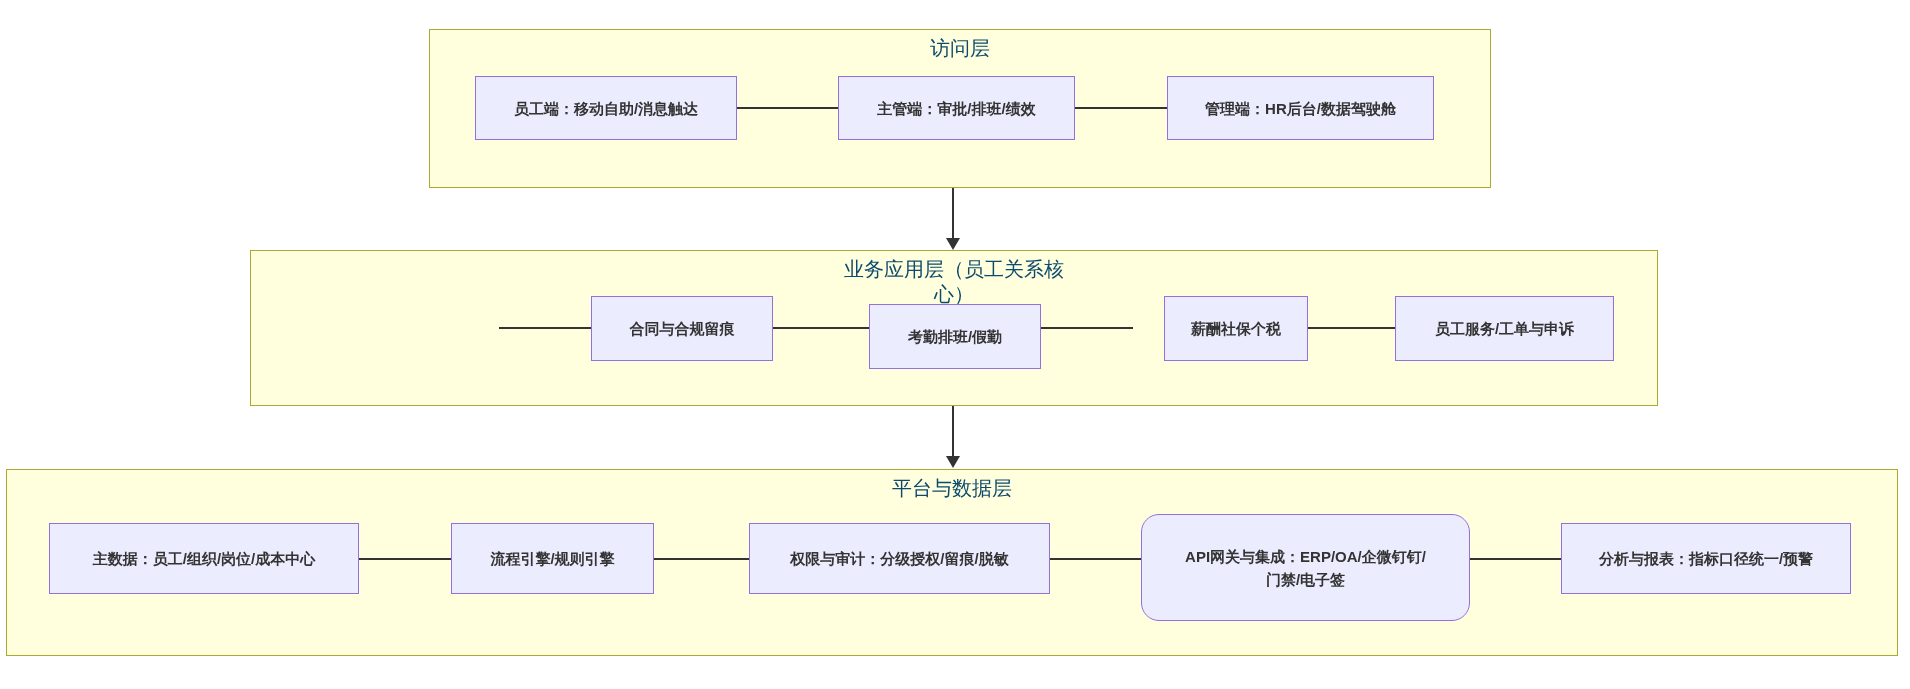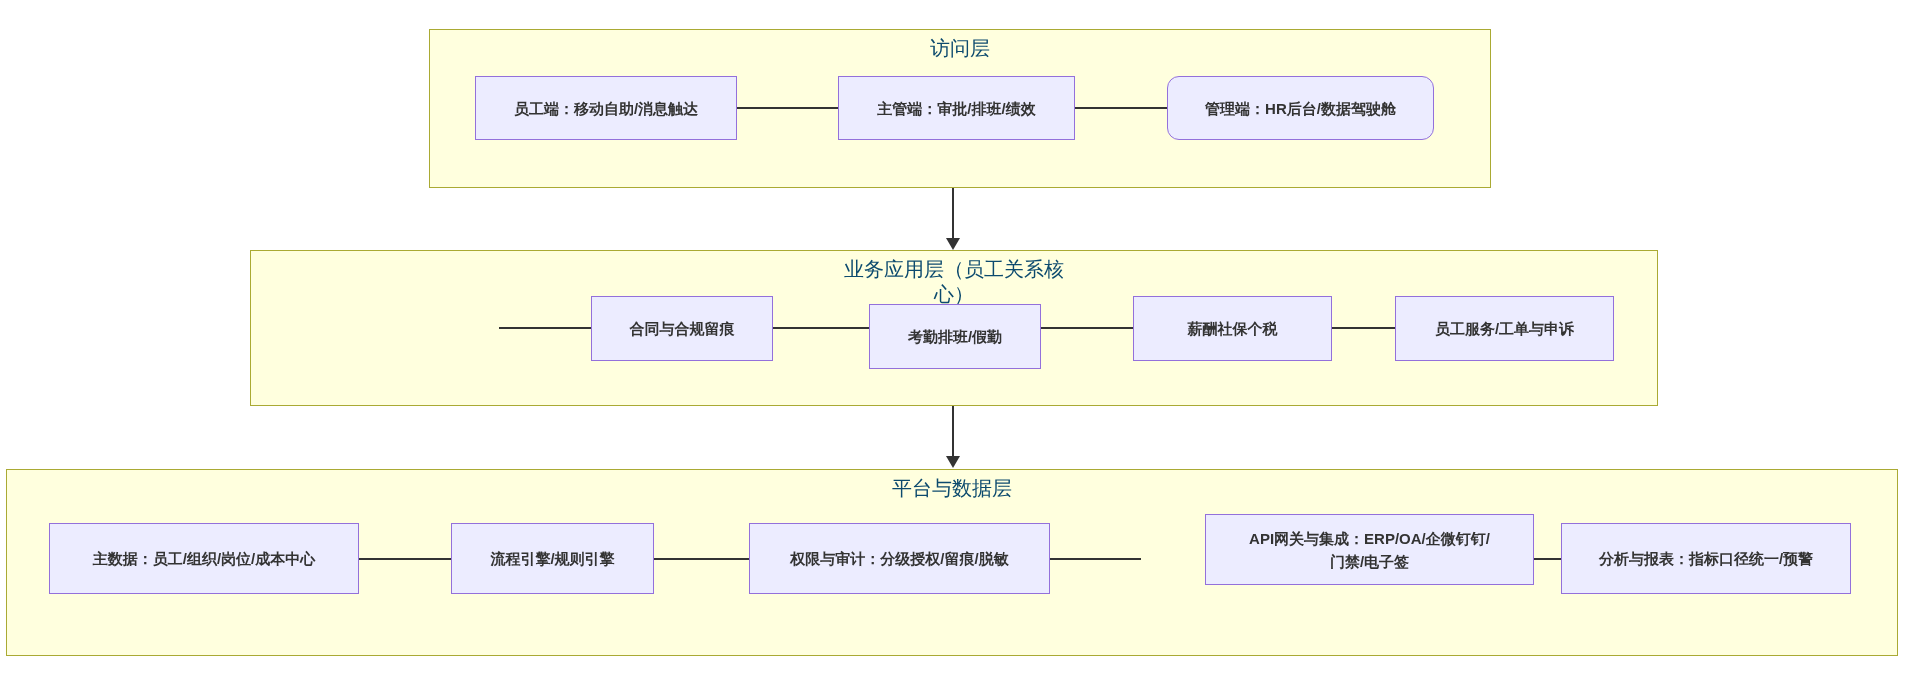--- a/index.html
+++ b/index.html
@@ -77,54 +77,54 @@
 <body>
 
 <div class="canvas">
 
   <div class="cluster" style="left:429px; top:29px; width:1062px; height:159px;">
     <div class="cluster-title">访问层</div>
   </div>
 
   <div class="node" style="left:475px; top:76px; width:262px; height:64px;">员工端：移动自助/消息触达</div>
   <div class="node" style="left:838px; top:76px; width:237px; height:64px;">主管端：审批/排班/绩效</div>
-  <div class="node" style="left:1167px; top:76px; width:267px; height:64px;border-radius:12px;">管理端：HR后台/数据驾驶舱</div>
+  <div class="node" style="left:1167px; top:76px; width:267px; height:64px;">管理端：HR后台/数据驾驶舱</div>
 
   <div class="edge-h" style="left:737px; top:107px; width:101px;"></div>
   <div class="edge-h" style="left:1075px; top:107px; width:92px;"></div>
 
   <div class="edge-v" style="left:952px; top:188px; height:50px;"></div>
   <div class="arrow-head" style="left:946px; top:238px;"></div>
 
   <div class="cluster" style="left:250px; top:250px; width:1408px; height:156px;">
     <div class="cluster-title">业务应用层（员工关系核
 心）</div>
   </div>
 
   <div class="node" style="left:591px; top:296px; width:182px; height:65px;">合同与合规留痕</div>
   <div class="node" style="left:869px; top:304px; width:172px; height:65px;">考勤排班/假勤</div>
-  <div class="node" style="left:1133px; top:296px; width:199px; height:65px;">薪酬社保个税</div>
+  <div class="node" style="left:1164px; top:296px; width:144px; height:65px;">薪酬社保个税</div>
   <div class="node" style="left:1395px; top:296px; width:219px; height:65px;">员工服务/工单与申诉</div>
 
   <div class="edge-h" style="left:499px; top:327px; width:92px;"></div>
   <div class="edge-h" style="left:773px; top:327px; width:96px;"></div>
   <div class="edge-h" style="left:1041px; top:327px; width:92px;"></div>
   <div class="edge-h" style="left:1300px; top:327px; width:95px;"></div>
 
   <div class="edge-v" style="left:952px; top:406px; height:50px;"></div>
   <div class="arrow-head" style="left:946px; top:456px;"></div>
 
   <div class="cluster" style="left:6px; top:469px; width:1892px; height:187px;">
     <div class="cluster-title">平台与数据层</div>
   </div>
 
   <div class="node" style="left:49px; top:523px; width:310px; height:71px;">主数据：员工/组织/岗位/成本中心</div>
   <div class="node" style="left:451px; top:523px; width:203px; height:71px;">流程引擎/规则引擎</div>
   <div class="node" style="left:749px; top:523px; width:301px; height:71px;">权限与审计：分级授权/留痕/脱敏</div>
-  <div class="node" style="left:1205px; top:514px; width:329px; height:71px;">API网关与集成：ERP/OA/企微钉钉/
+  <div class="node" style="left:1141px; top:514px; width:329px; height:107px;border-radius:18px;">API网关与集成：ERP/OA/企微钉钉/
 门禁/电子签</div>
   <div class="node" style="left:1561px; top:523px; width:290px; height:71px;">分析与报表：指标口径统一/预警</div>
 
   <div class="edge-h" style="left:359px; top:558px; width:92px;"></div>
   <div class="edge-h" style="left:654px; top:558px; width:95px;"></div>
   <div class="edge-h" style="left:1050px; top:558px; width:91px;"></div>
   <div class="edge-h" style="left:1470px; top:558px; width:91px;"></div>
 
 </div>
 

